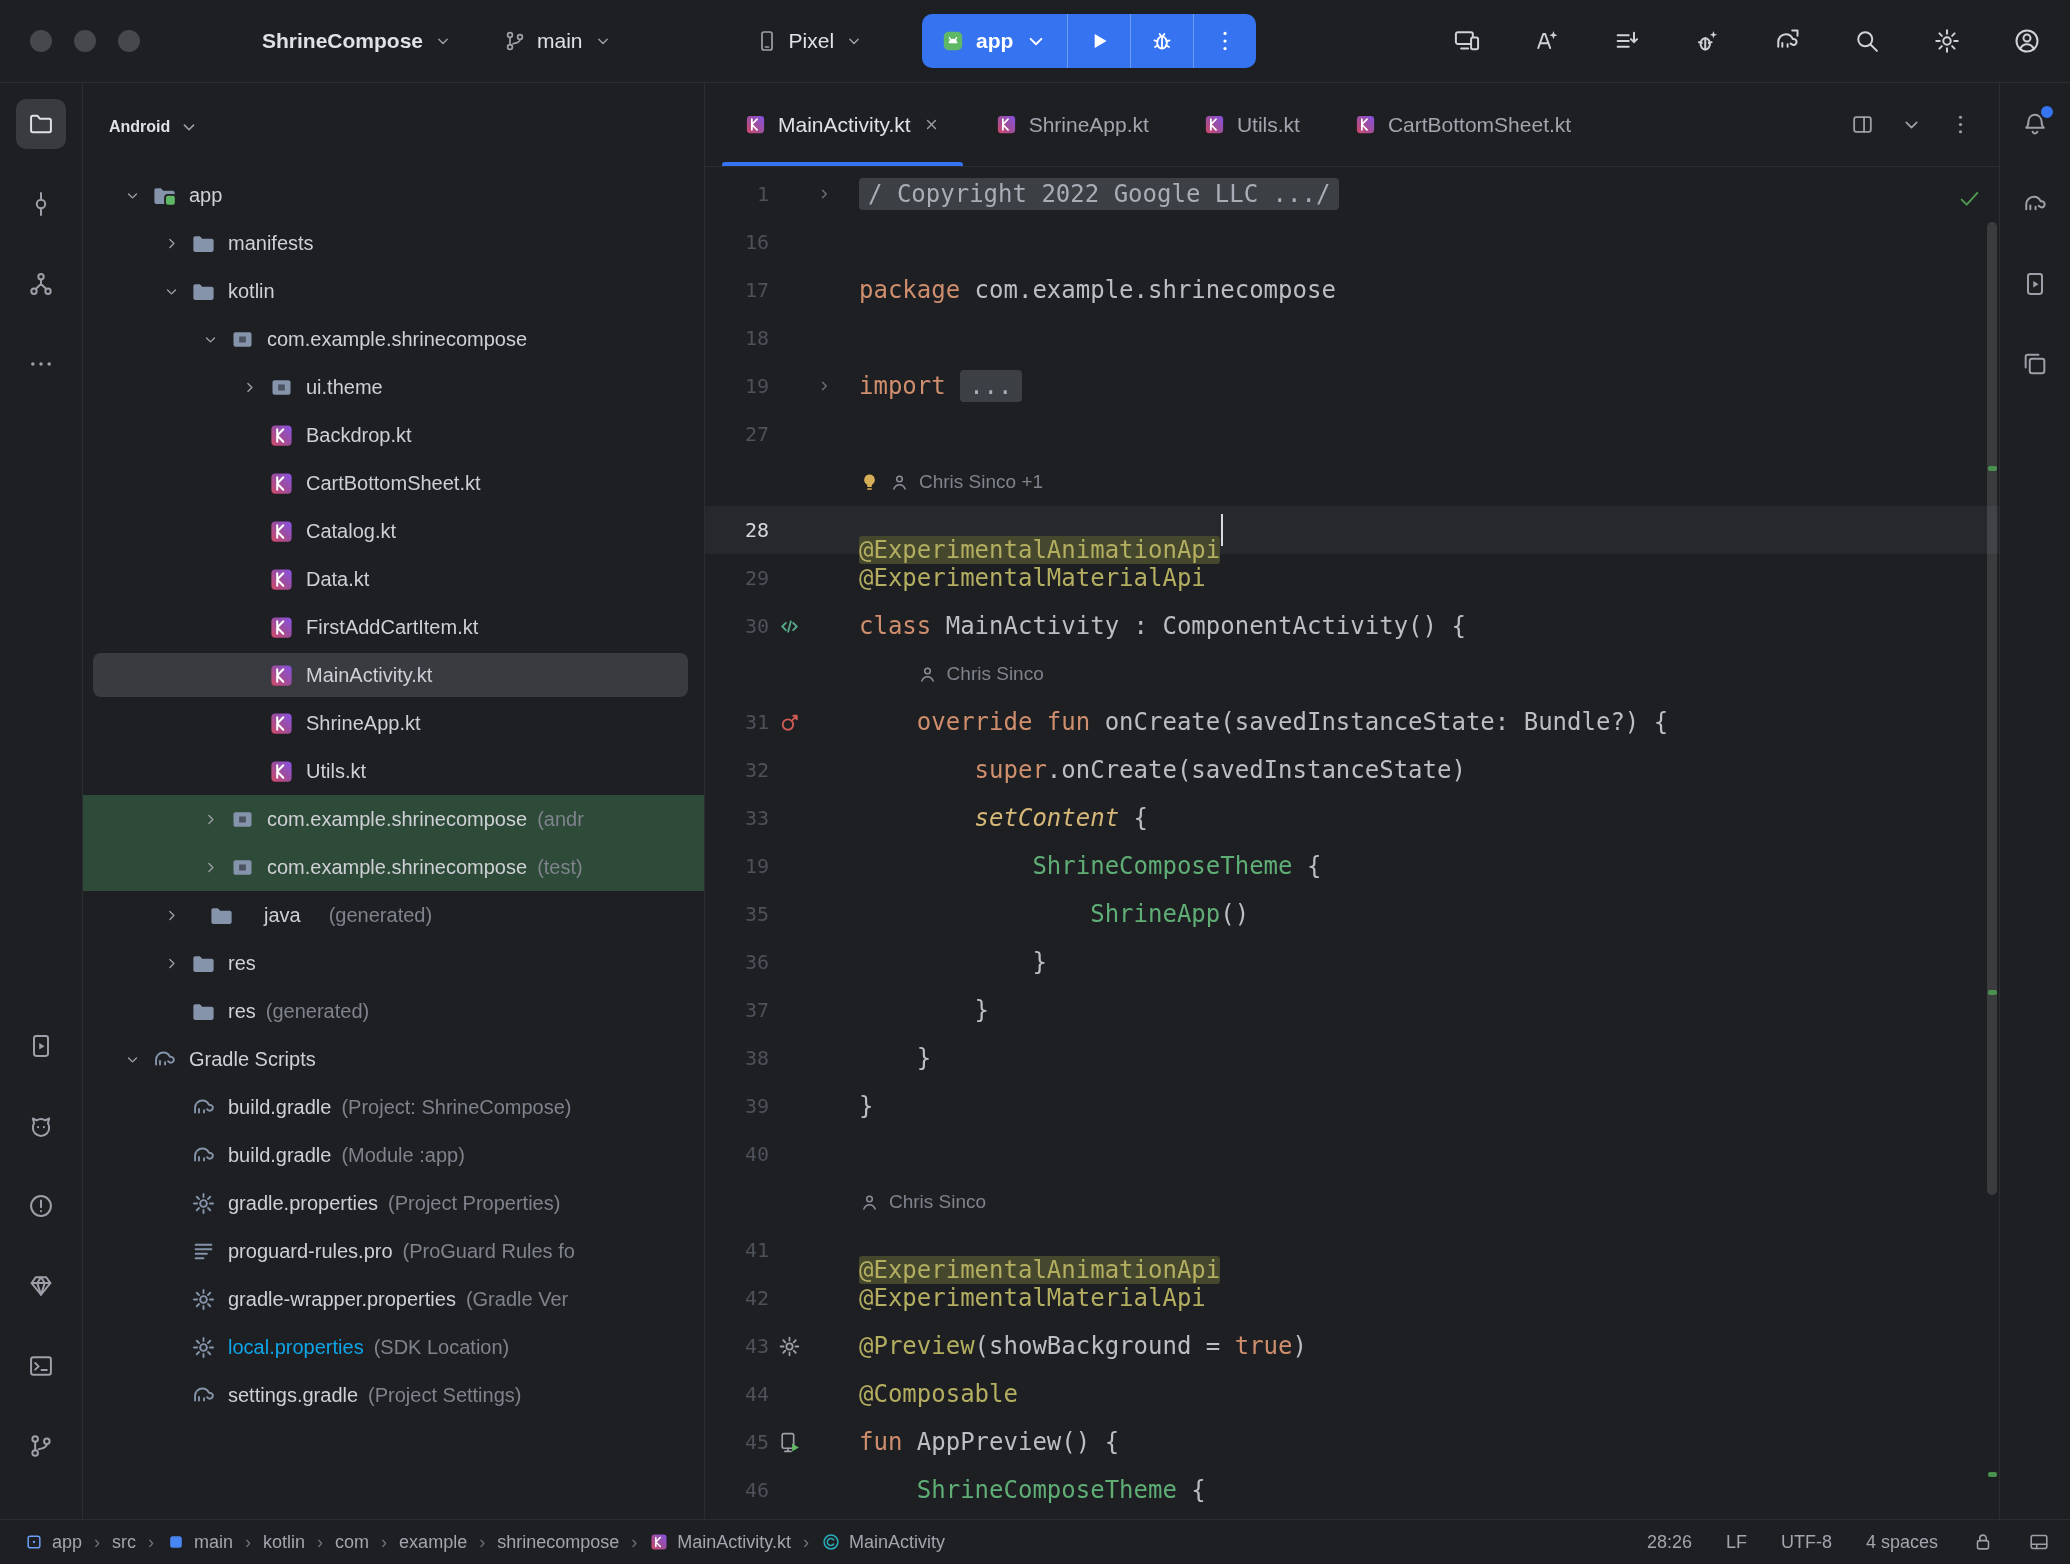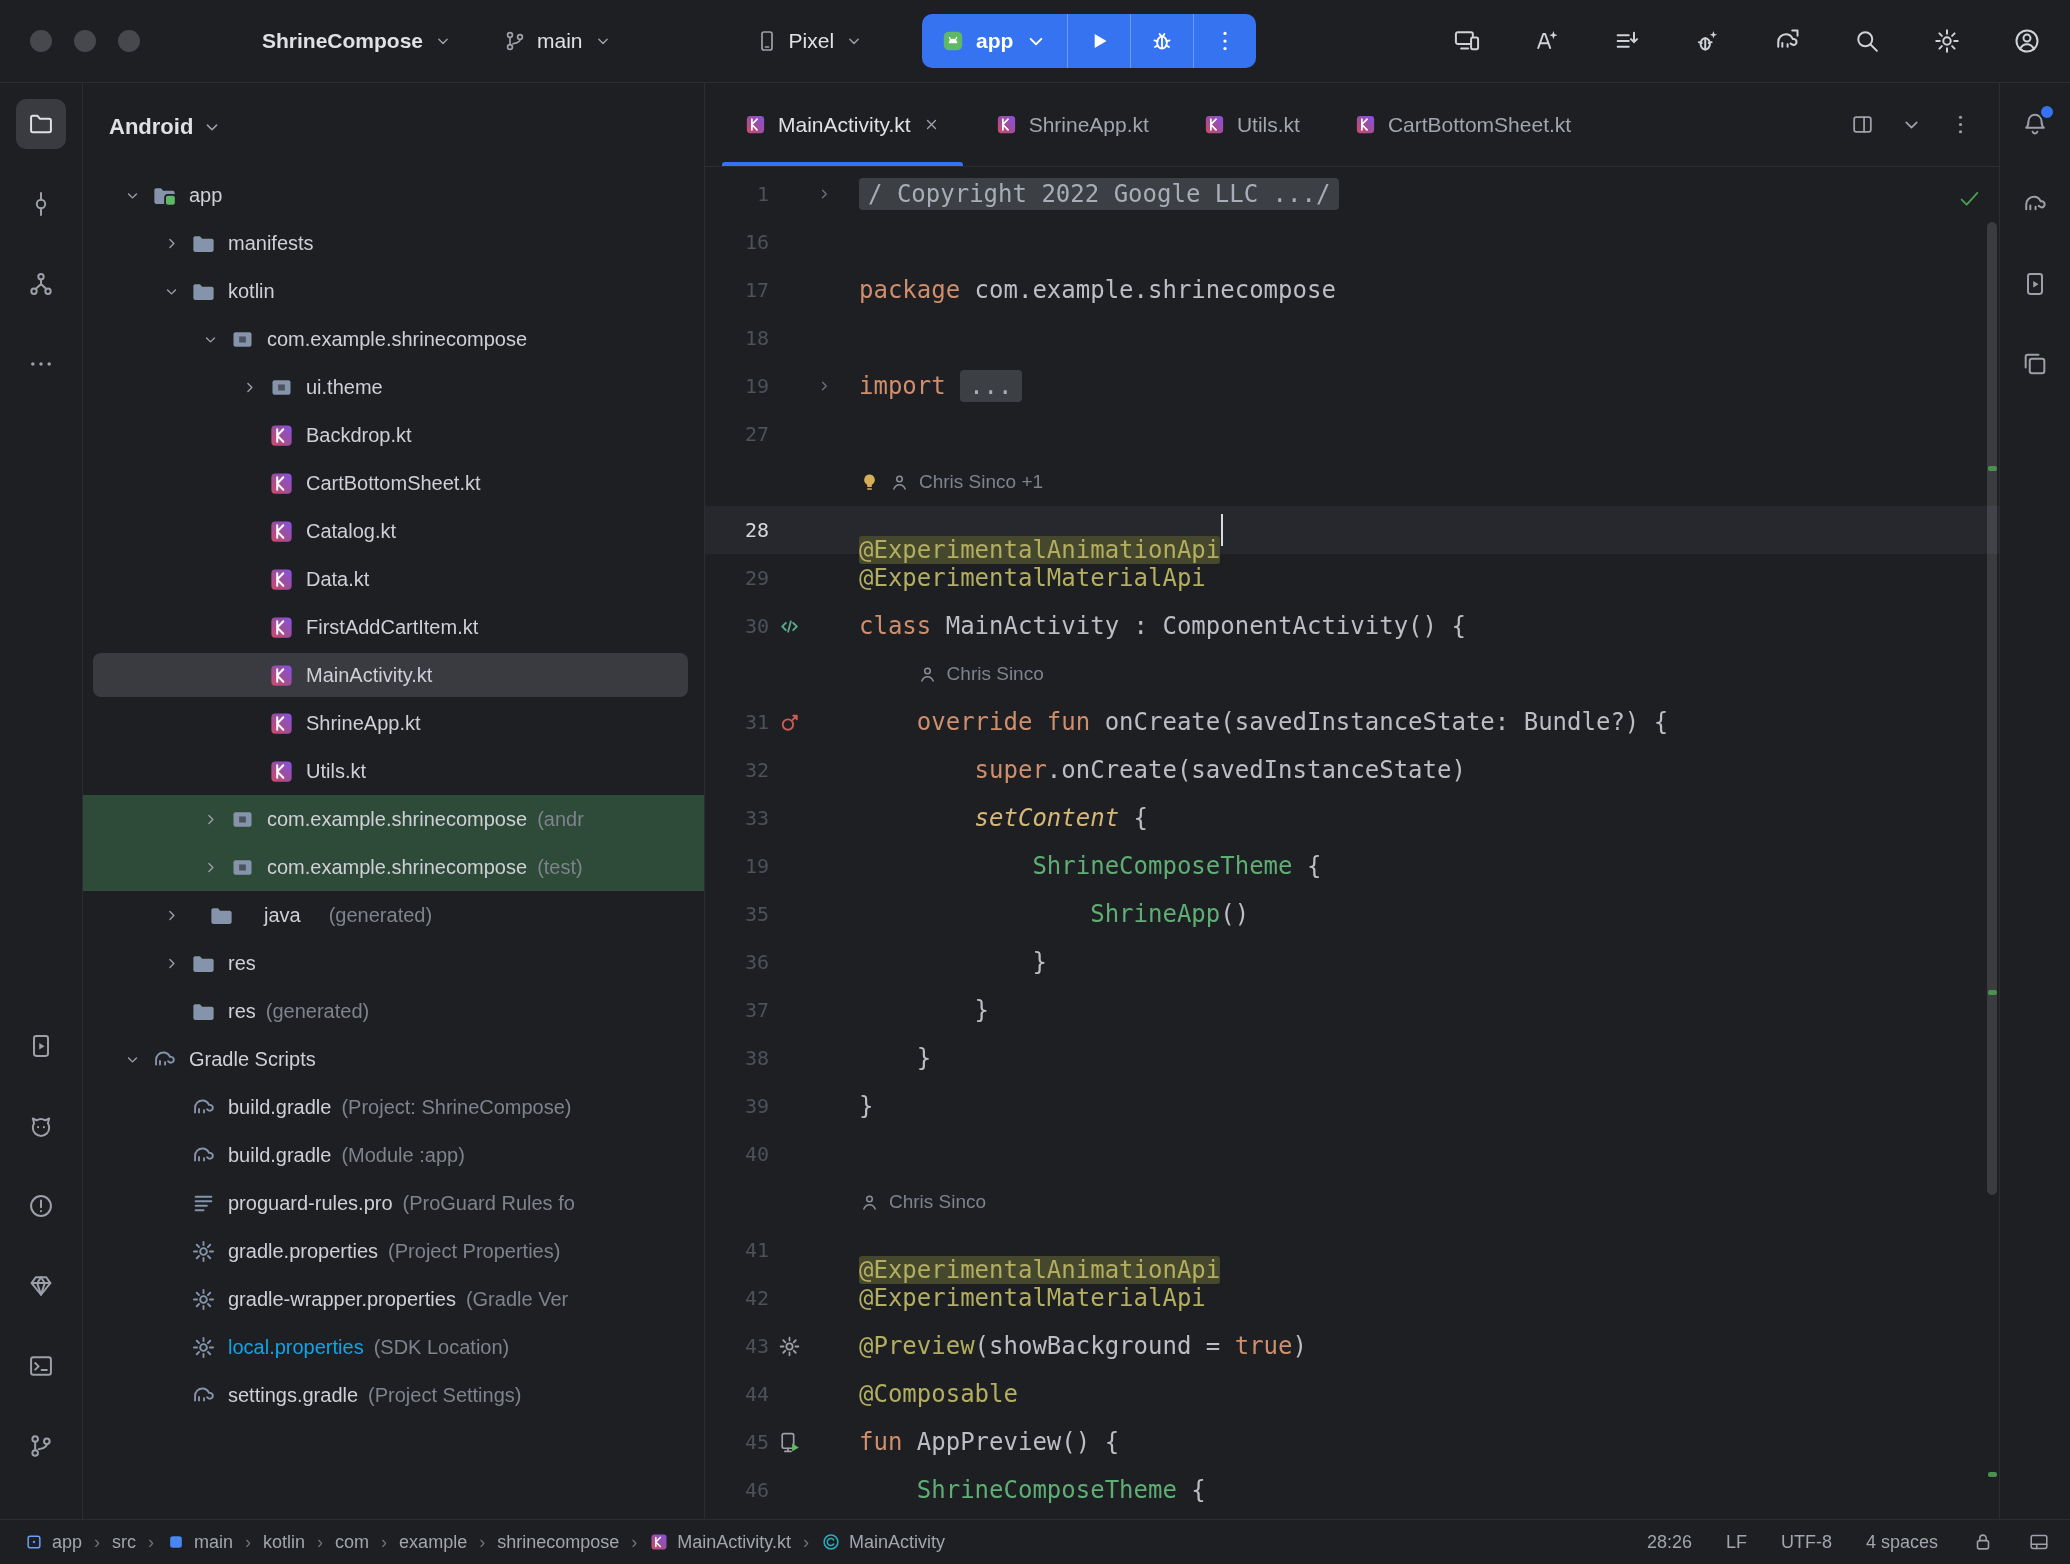--- a/index.html
+++ b/index.html
@@ -31,21 +31,21 @@
   .left-rail{flex:0 0 82px;border-right:1px solid #2b2d30;display:flex;flex-direction:column;align-items:center;padding:16px 0 18px;}
   .right-rail{flex:0 0 70px;border-left:1px solid #2b2d30;display:flex;flex-direction:column;align-items:center;padding:16px 0 18px;}
   .rail-btn{position:relative;width:50px;height:50px;border-radius:10px;display:flex;align-items:center;justify-content:center;color:#9da0a8;margin-bottom:30px;}
   .rail-btn .icon{width:28px;height:28px;}
   .rail-btn.active{background:#393b40;color:#dfe1e5;}
   .rail-spacer{margin-top:auto;}
   .rail-dot{position:absolute;top:5px;right:5px;width:12px;height:12px;border-radius:50%;background:#3573f0;border:2px solid #1e1f22;}
 
   
   .tree-panel{flex:0 0 621px;border-right:1px solid #2b2d30;display:flex;flex-direction:column;min-height:0;}
-  .tree-header{height:88px;display:flex;align-items:center;gap:8px;padding-left:26px;font-size:22px;font-weight:700;color:#dfe1e5;}
+  .tree-header{height:88px;display:flex;align-items:center;gap:8px;padding-left:26px;font-size:16px;font-weight:700;color:#dfe1e5;}
   .tree-header .chev{width:22px;height:22px;color:#9da0a8;}
   .tree{flex:1;overflow:hidden;}
   .tree-row{position:relative;height:48px;display:flex;align-items:center;font-size:20px;white-space:nowrap;overflow:hidden;}
   .tree-row>*{position:relative;z-index:1;}
   .tree-row.selected::before{content:'';position:absolute;left:10px;right:16px;top:2px;bottom:2px;background:#393b40;border-radius:8px;z-index:0;}
   .tree-row.vcs{background:#2e4a38;}
   .tr-arrow{width:38px;flex:0 0 38px;display:flex;align-items:center;justify-content:center;color:#9da0a8;}
   .tr-arrow .icon{width:19px;height:19px;}
   .tr-icon{width:27px;height:27px;flex:0 0 27px;margin-right:11px;color:#8593ab;}
   .tr-label{color:#ced0d6;}
@@ -686,36 +686,36 @@
                 <path d="M4.5 16.5v-4.2c0-3.6 2.9-6.5 6.5-6.5 2.6 0 4.9 1.6 5.9 3.9h.8c1.4 0 2.6 1.2 2.6 2.6s-1.2 2.6-2.6 2.6c-.5 0-1-.2-1.4-.5l-1.1-.8M8 16.5v-3.2M12.5 16.5v-2.2"></path>
               </svg>
             </span>
             <span class="tr-label">build.gradle</span>
             <span class="tr-suffix">(Module :app)</span>
           </div>
           <div class="tree-row" style="padding-left: 69px;">
             <span class="tr-arrow"></span>
             <span class="icon tr-icon">
               <svg viewBox="0 0 24 24" fill="none" stroke="currentColor" stroke-width="1.7" stroke-linecap="round" stroke-linejoin="round">
+                <circle cx="12" cy="12" r="3"></circle>
+                <path d="M12 3.5v2.8M12 17.7v2.8M3.5 12h2.8M17.7 12h2.8M6 6l2 2M16 16l2 2M18 6l-2 2M8 16l-2 2"></path>
+              </svg>
+            </span>
+            <span class="tr-label">gradle.properties</span>
+            <span class="tr-suffix">(Project Properties)</span>
+          </div>
+          <div class="tree-row" style="padding-left: 69px;">
+            <span class="tr-arrow"></span>
+            <span class="icon tr-icon">
+              <svg viewBox="0 0 24 24" fill="none" stroke="currentColor" stroke-width="1.7" stroke-linecap="round" stroke-linejoin="round">
                 <path d="M5 6h14M5 10h14M5 14h10M5 18h7"></path>
               </svg>
             </span>
             <span class="tr-label">proguard-rules.pro</span>
             <span class="tr-suffix">(ProGuard Rules fo</span>
-          </div>
-          <div class="tree-row" style="padding-left: 69px;">
-            <span class="tr-arrow"></span>
-            <span class="icon tr-icon">
-              <svg viewBox="0 0 24 24" fill="none" stroke="currentColor" stroke-width="1.7" stroke-linecap="round" stroke-linejoin="round">
-                <circle cx="12" cy="12" r="3"></circle>
-                <path d="M12 3.5v2.8M12 17.7v2.8M3.5 12h2.8M17.7 12h2.8M6 6l2 2M16 16l2 2M18 6l-2 2M8 16l-2 2"></path>
-              </svg>
-            </span>
-            <span class="tr-label">gradle.properties</span>
-            <span class="tr-suffix">(Project Properties)</span>
           </div>
           <div class="tree-row" style="padding-left: 69px;">
             <span class="tr-arrow"></span>
             <span class="icon tr-icon">
               <svg viewBox="0 0 24 24" fill="none" stroke="currentColor" stroke-width="1.7" stroke-linecap="round" stroke-linejoin="round">
                 <circle cx="12" cy="12" r="3"></circle>
                 <path d="M12 3.5v2.8M12 17.7v2.8M3.5 12h2.8M17.7 12h2.8M6 6l2 2M16 16l2 2M18 6l-2 2M8 16l-2 2"></path>
               </svg>
             </span>
             <span class="tr-label">gradle-wrapper.properties</span>

